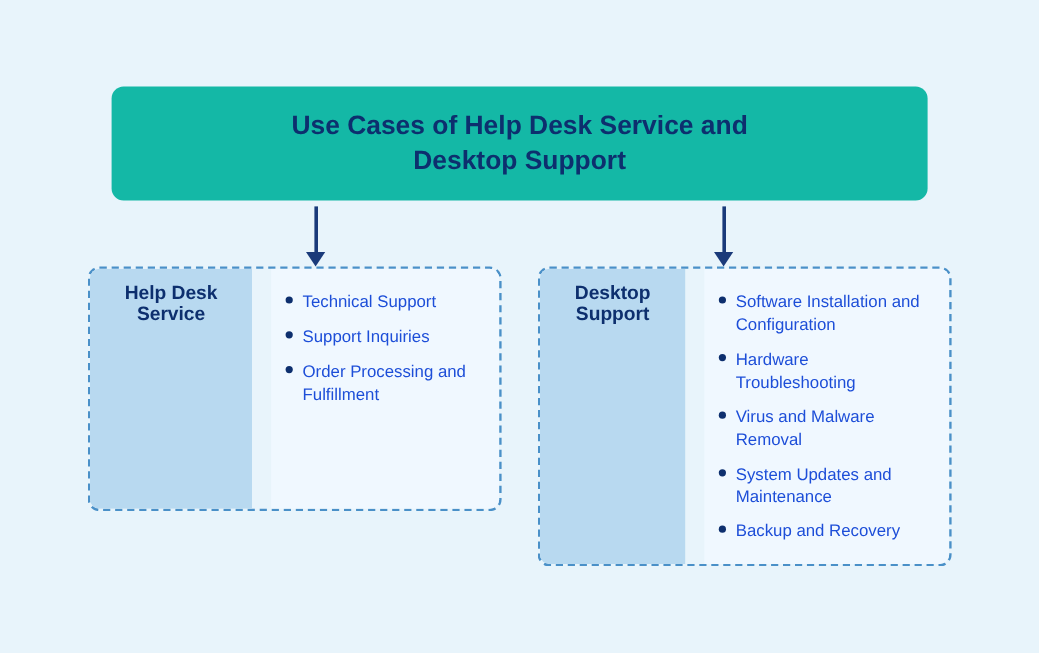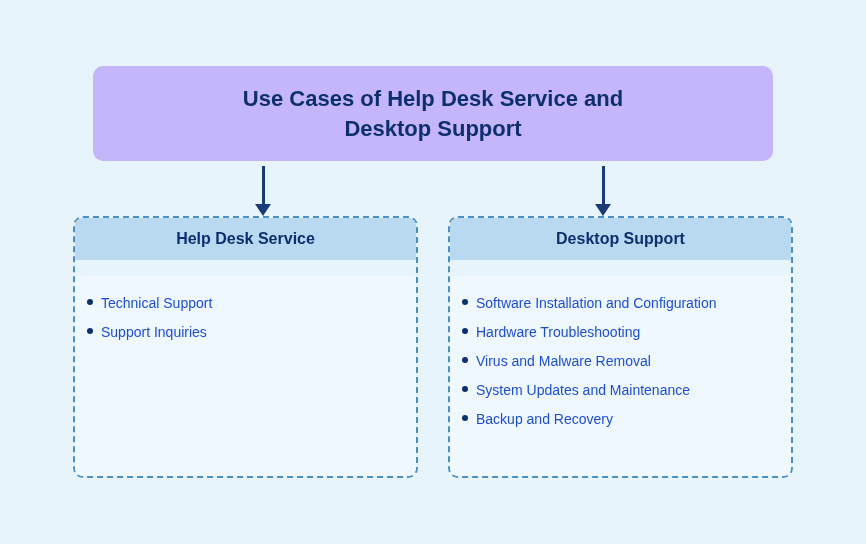--- a/index.html
+++ b/index.html
@@ -21,21 +21,21 @@
 
     .diagram-container {
       width: 820px;
       display: flex;
       flex-direction: column;
       align-items: center;
       gap: 0;
     }
 
     .title-box {
-      background-color: #c4b5fd;
+      background-color: #14b8a6;
       border-radius: 10px;
       padding: 18px 30px;
       text-align: center;
       width: 680px;
     }
 
     .title-text {
       color: #0d2f6e;
       font-size: 22px;
       font-weight: 900;
@@ -74,21 +74,21 @@
     .columns-row {
       display: flex;
       gap: 30px;
       width: 720px;
       align-items: flex-start;
     }
 
     .column {
       flex: 1;
       display: flex;
-      flex-direction: column;
+      flex-direction: row;
       gap: 16px;
     }
 
     .column-header {
       background-color: #b8d9f0;
       border-radius: 8px;
       padding: 12px 16px;
       text-align: center;
       margin-bottom: 0;
     }
@@ -181,20 +181,24 @@
       <div class="column-body">
         <ul class="bullet-list">
           <li class="bullet-item">
             <span class="bullet-dot"></span>
             <span>Technical Support</span>
           </li>
           <li class="bullet-item">
             <span class="bullet-dot"></span>
             <span>Support Inquiries</span>
           </li>
+          <li class="bullet-item">
+            <span class="bullet-dot"></span>
+            <span>Order Processing and Fulfillment</span>
+          </li>
         </ul>
       </div>
     </div>
 
     <div class="column full-column">
       <div class="column-header">
         <span class="column-header-text">Desktop Support</span>
       </div>
       <div class="column-body">
         <ul class="bullet-list">

